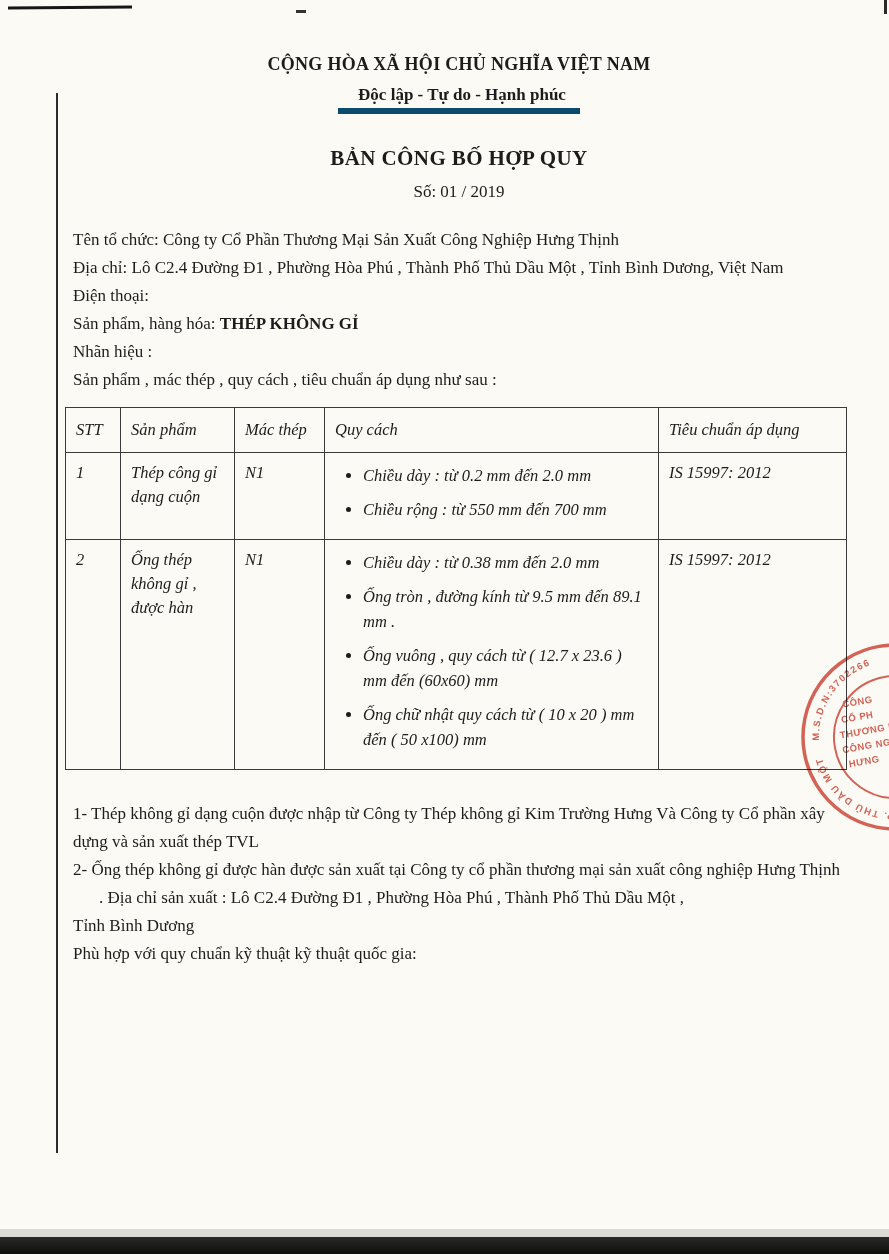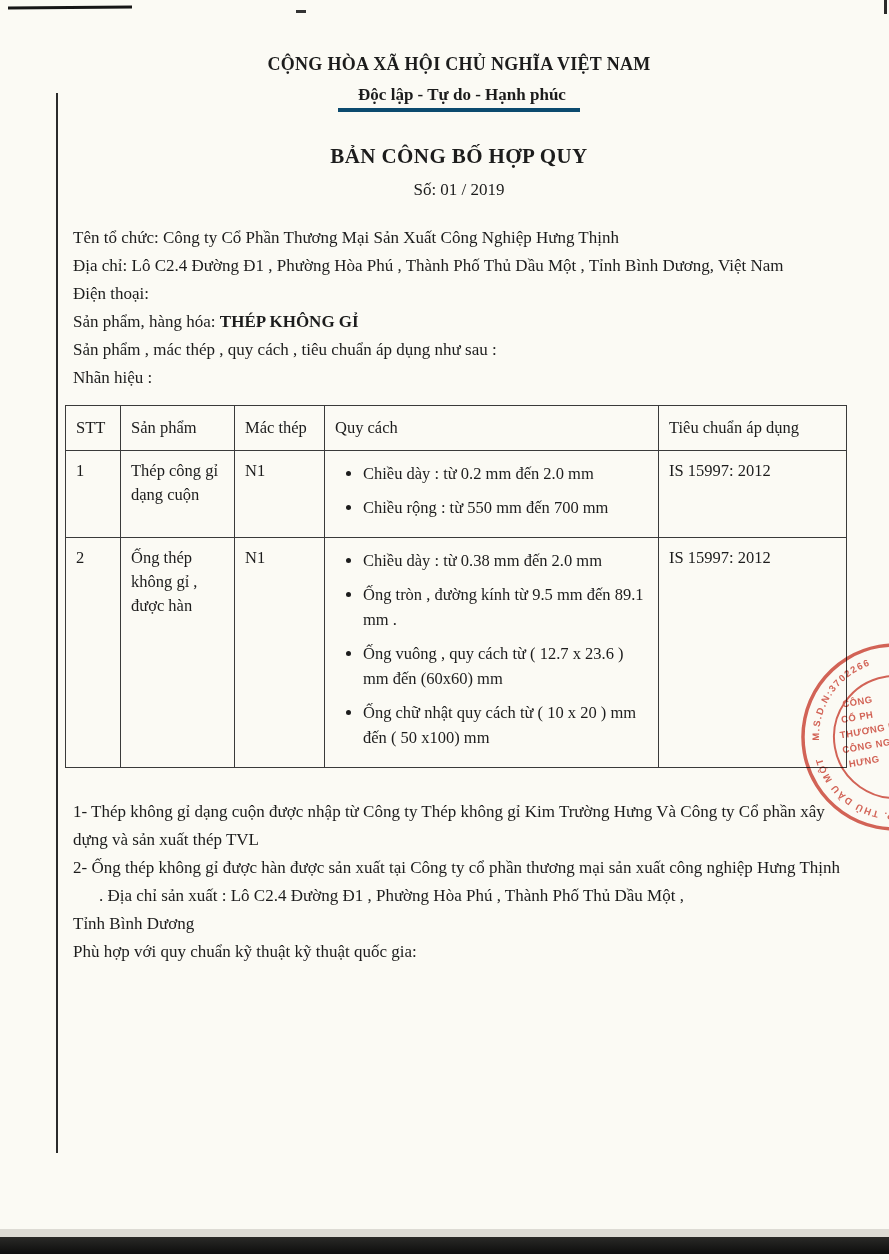--- a/index.html
+++ b/index.html
@@ -13,37 +13,38 @@
   .content {
     position:absolute; inset:0;
     padding:54px 44px 0 73px;
     box-sizing:border-box;
   }
   .center { text-align:center; }
   .national { font-weight:bold; font-size:18px; letter-spacing:.3px; margin:0; }
   .motto {
     display:inline-block; font-weight:bold; font-size:17px;
     padding:2px 14px 3px 20px; margin-top:8px;
-    border-bottom:4px solid #0c4a6e;
+    border-bottom:6px solid #0c4a6e;
   }
   .doc-title { font-weight:bold; font-size:21px; letter-spacing:.4px; margin:32px 0 0 0; }
   .doc-number { font-size:17px; margin:11px 0 0 0; }
 
   p.body-line { font-size:17px; line-height:28px; margin:0; }
   .org-block { margin-top:24px; }
   .phone-line { margin-top:12px; }
   .product-line { margin-top:6px; margin-left:9px; }
   .brand-line { margin-left:9px; }
   .intro-line { margin-top:8px; margin-left:9px; }
   .bold { font-weight:bold; }
 
   table.spec {
     border-collapse:collapse; table-layout:fixed;
     width:781px; margin:13px 0 0 -8px;
     background:transparent;
+    font-style:italic;
   }
   table.spec th, table.spec td {
     border:1.5px solid #3a3a3a;
     font-size:16.5px; line-height:24px;
     padding:8px 10px; vertical-align:top;
     font-weight:normal; text-align:left;
   }
   table.spec th { padding:10px 10px; }
   th.c-stt, td.c-stt { text-align:center; }
   td.c-sanpham { text-align:justify; padding:10px 12px; }
@@ -105,23 +106,23 @@
 
   <div class="org-block">
     <p class="body-line">Tên tổ chức: Công ty Cổ Phần Thương Mại Sản Xuất Công Nghiệp Hưng Thịnh</p>
     <p class="body-line">Địa chỉ: Lô C2.4 Đường Đ1 , Phường Hòa Phú , Thành Phố Thủ Dầu Một , Tỉnh Bình Dương, Việt Nam</p>
   </div>
 
   <p class="body-line phone-line">Điện thoại:</p>
 
   <p class="body-line product-line"><span>Sản phẩm, hàng hóa: </span><span class="bold">THÉP KHÔNG GỈ</span></p>
 
+  <p class="body-line brand-line">Nhãn hiệu :</p>
+
   <p class="body-line intro-line">Sản phẩm , mác thép , quy cách , tiêu chuẩn áp dụng như sau :</p>
-
-  <p class="body-line brand-line">Nhãn hiệu :</p>
 
   <table class="spec">
     <colgroup>
       <col style="width:55px">
         <col style="width:114px">
         <col style="width:90px">
         <col style="width:334px">
         <col style="width:188px">
     </colgroup>
     <thead>

